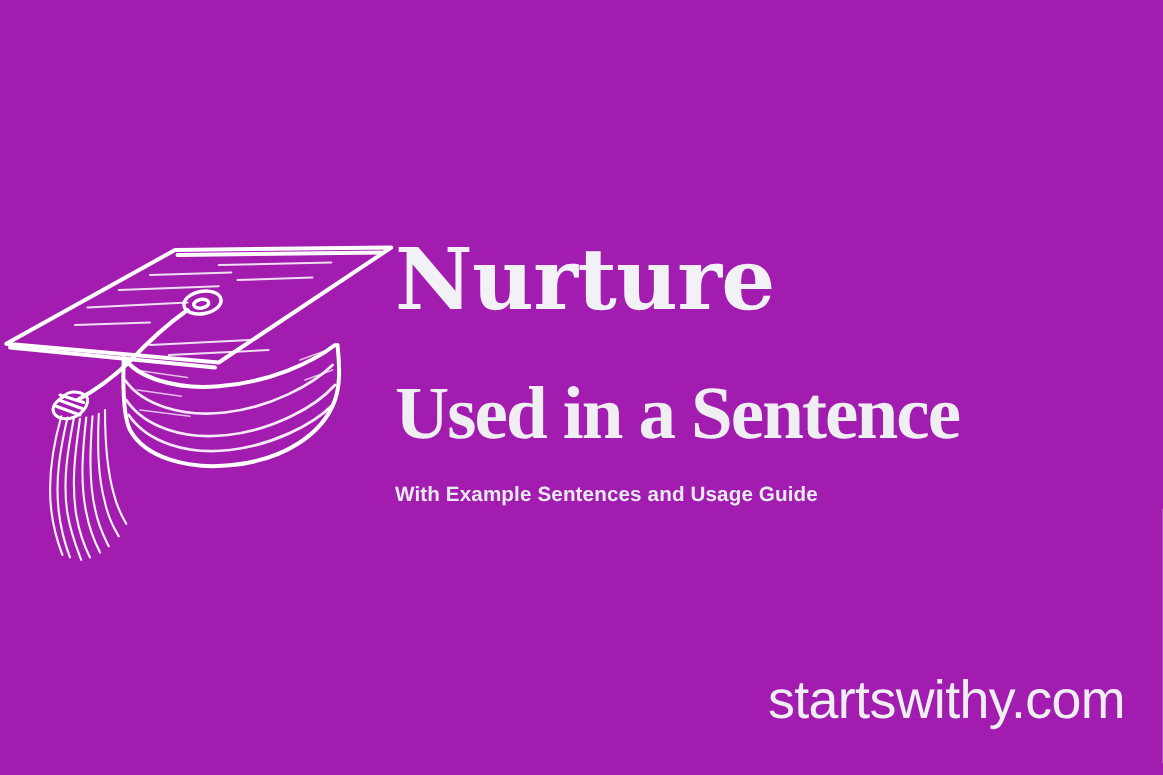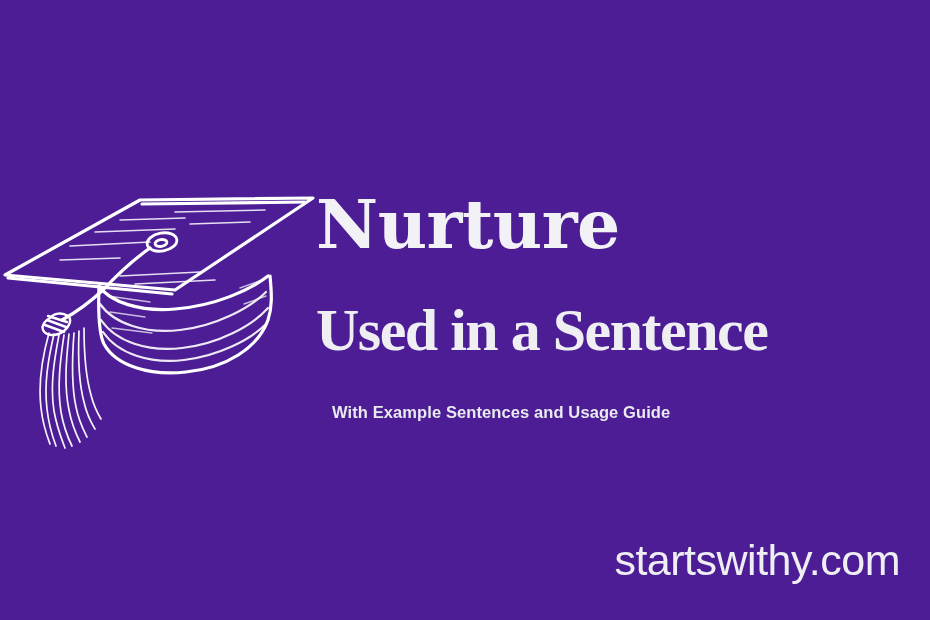--- a/index.html
+++ b/index.html
@@ -9,21 +9,21 @@
   body {
     width: 930px;
     height: 620px;
     overflow: hidden;
     font-family: "Liberation Sans", sans-serif;
   }
   #banner {
     position: relative;
     width: 930px;
     height: 620px;
-    background: #4c1d95;
+    background: #a21caf;
     overflow: hidden;
   }
   #cap-illustration {
     position: absolute;
     left: 0px;
     top: 168px;
     width: 330px;
     height: 290px;
   }
   #text-block {
@@ -53,21 +53,21 @@
     padding-top: 42px;
     white-space: nowrap;
   }
   #subcaption {
     font-family: "Liberation Sans", sans-serif;
     font-weight: 700;
     font-size: 16.5px;
     line-height: 1.0;
     color: #e9e9f0;
     letter-spacing: 0.1px;
-    margin: 16px;
+    margin: 0;
     padding-top: 28px;
     white-space: nowrap;
   }
   #site-brand {
     position: absolute;
     right: 30px;
     bottom: 38px;
     font-family: "Liberation Sans", sans-serif;
     font-weight: 400;
     font-size: 43px;

